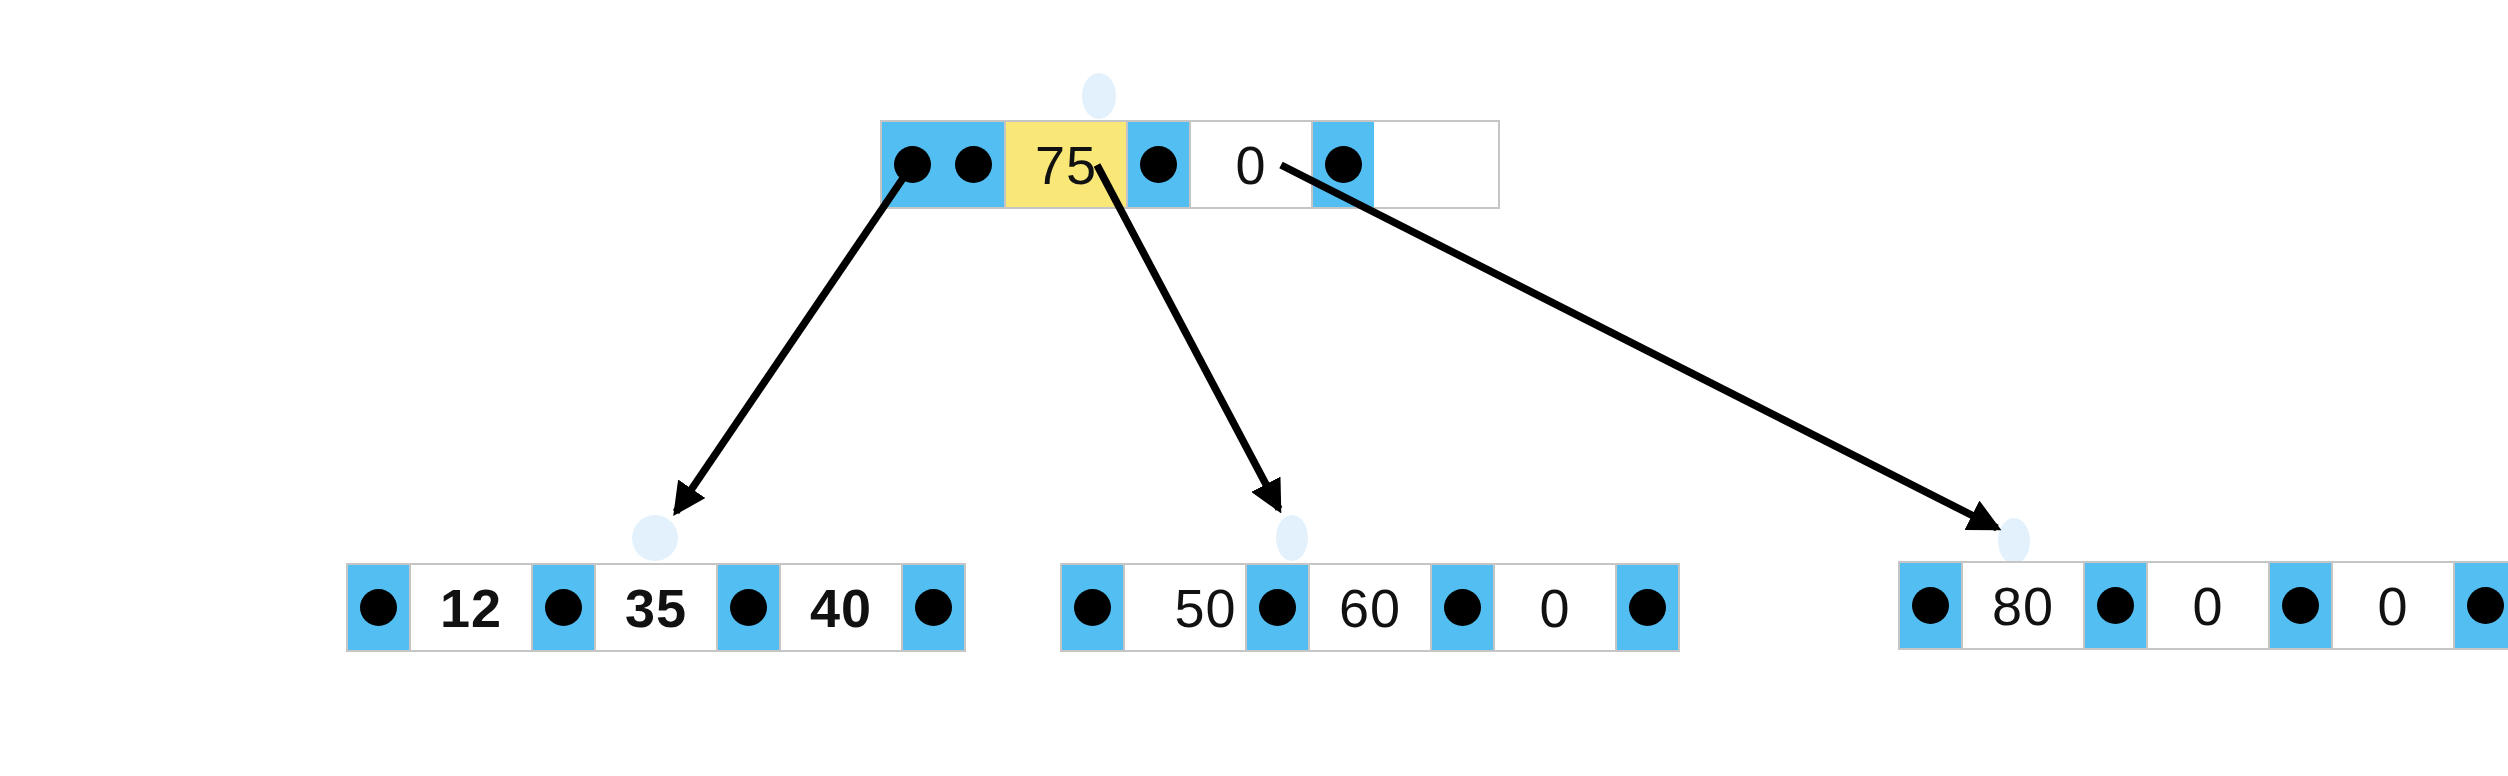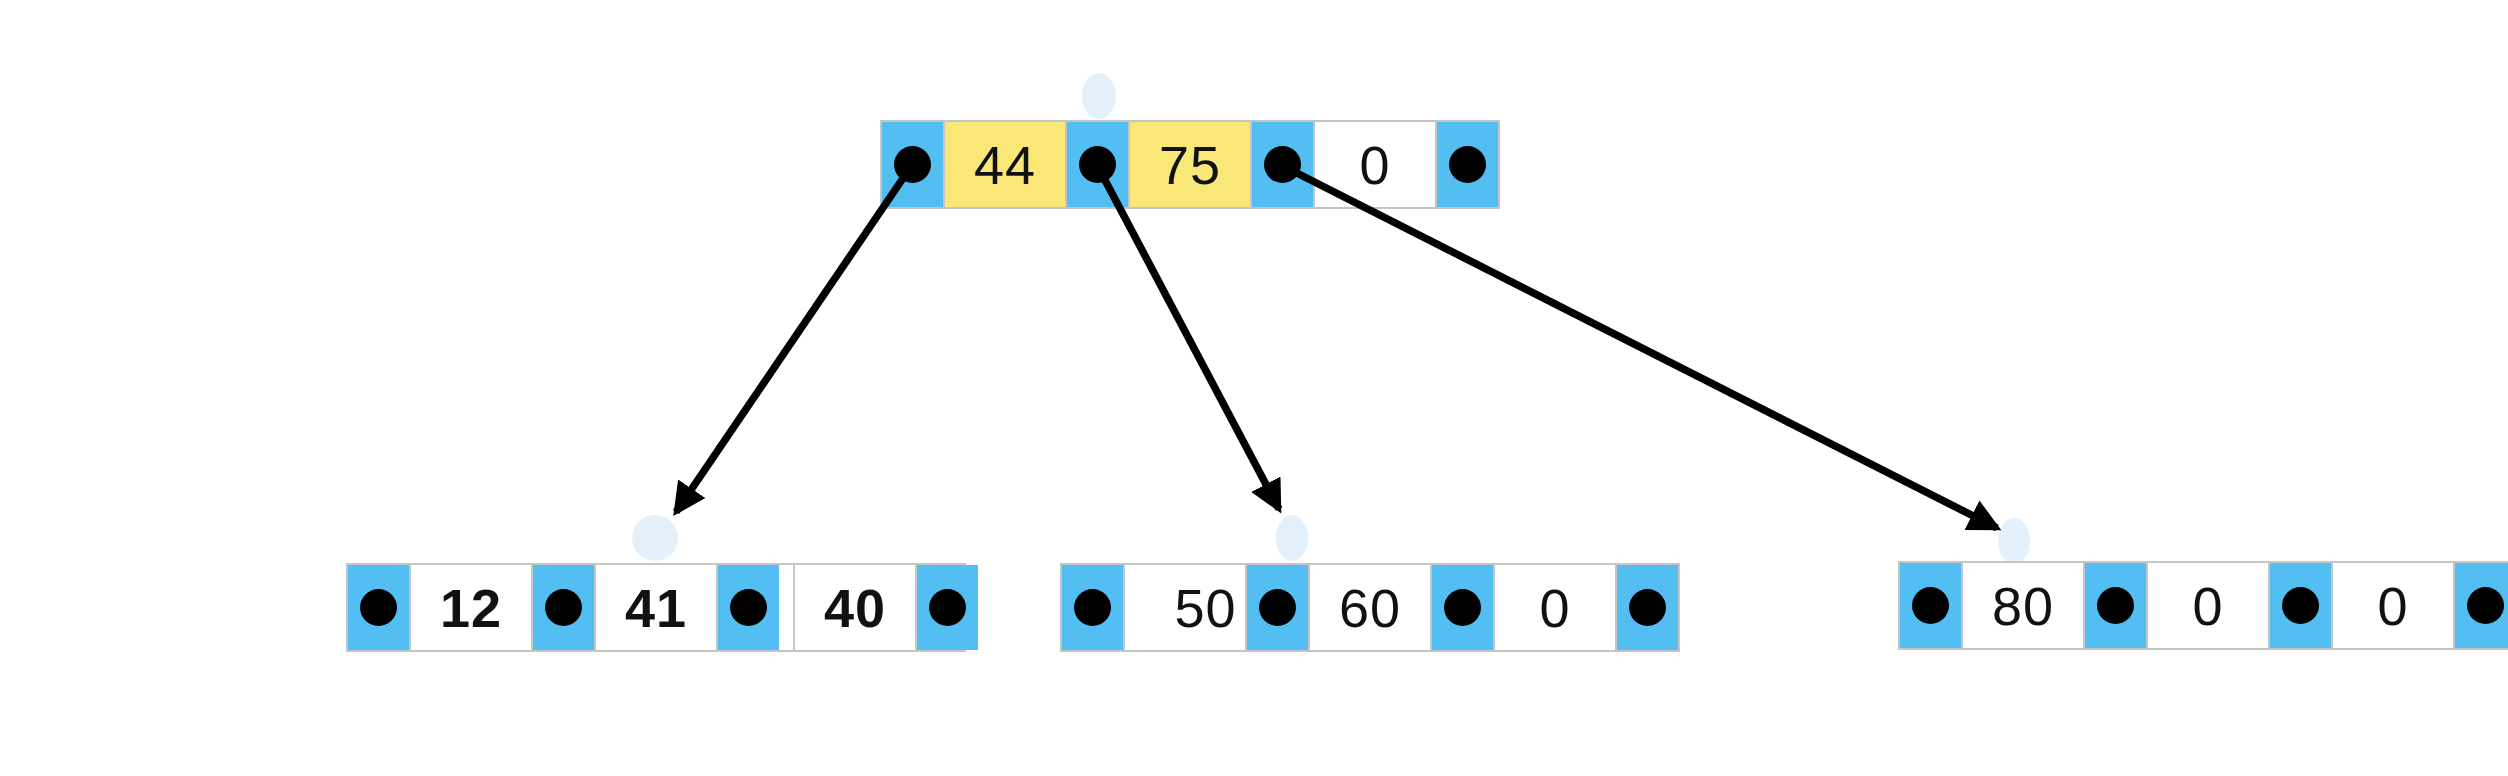--- a/index.html
+++ b/index.html
@@ -76,23 +76,20 @@
 
   <div class="ripple" style="left:1082px; top:73px;  width:34px; height:46px;"></div>
   <div class="ripple" style="left:632px;  top:515px; width:46px; height:46px;"></div>
   <div class="ripple" style="left:1276px; top:515px; width:32px; height:46px;"></div>
   <div class="ripple" style="left:1998px; top:518px; width:32px; height:46px;"></div>
 
   <div class="node" style="left:880px; top:120px;">
     <div class="cell pointer">
         <span class="dot"></span>
       </div>
-    <div class="cell key" style="background-color: rgb(249, 232, 120);">
-        <span class="key-label">44</span>
-      </div>
     <div class="cell pointer">
         <span class="dot"></span>
       </div>
     <div class="cell key" style="background-color: rgb(249, 232, 120);">
         <span class="key-label">75</span>
       </div>
     <div class="cell pointer">
         <span class="dot"></span>
       </div>
     <div class="cell key" style="background-color: rgb(255, 255, 255);">
@@ -107,26 +104,26 @@
     <div class="cell pointer">
         <span class="dot"></span>
       </div>
     <div class="cell key" style="background-color: rgb(255, 255, 255);">
         <span class="key-label">12</span>
       </div>
     <div class="cell pointer">
         <span class="dot"></span>
       </div>
     <div class="cell key" style="background-color: rgb(255, 255, 255);">
-        <span class="key-label">41</span>
+        <span class="key-label">35</span>
       </div>
     <div class="cell pointer">
         <span class="dot"></span>
       </div>
-    <div class="cell key" style="background-color: rgb(255, 255, 255); margin-left: 14px;">
+    <div class="cell key" style="background-color: rgb(255, 255, 255);">
         <span class="key-label">40</span>
       </div>
     <div class="cell pointer">
         <span class="dot"></span>
       </div>
   </div>
 
   <div class="node" style="left:1060px; top:563px;">
     <div class="cell pointer">
         <span class="dot"></span>

